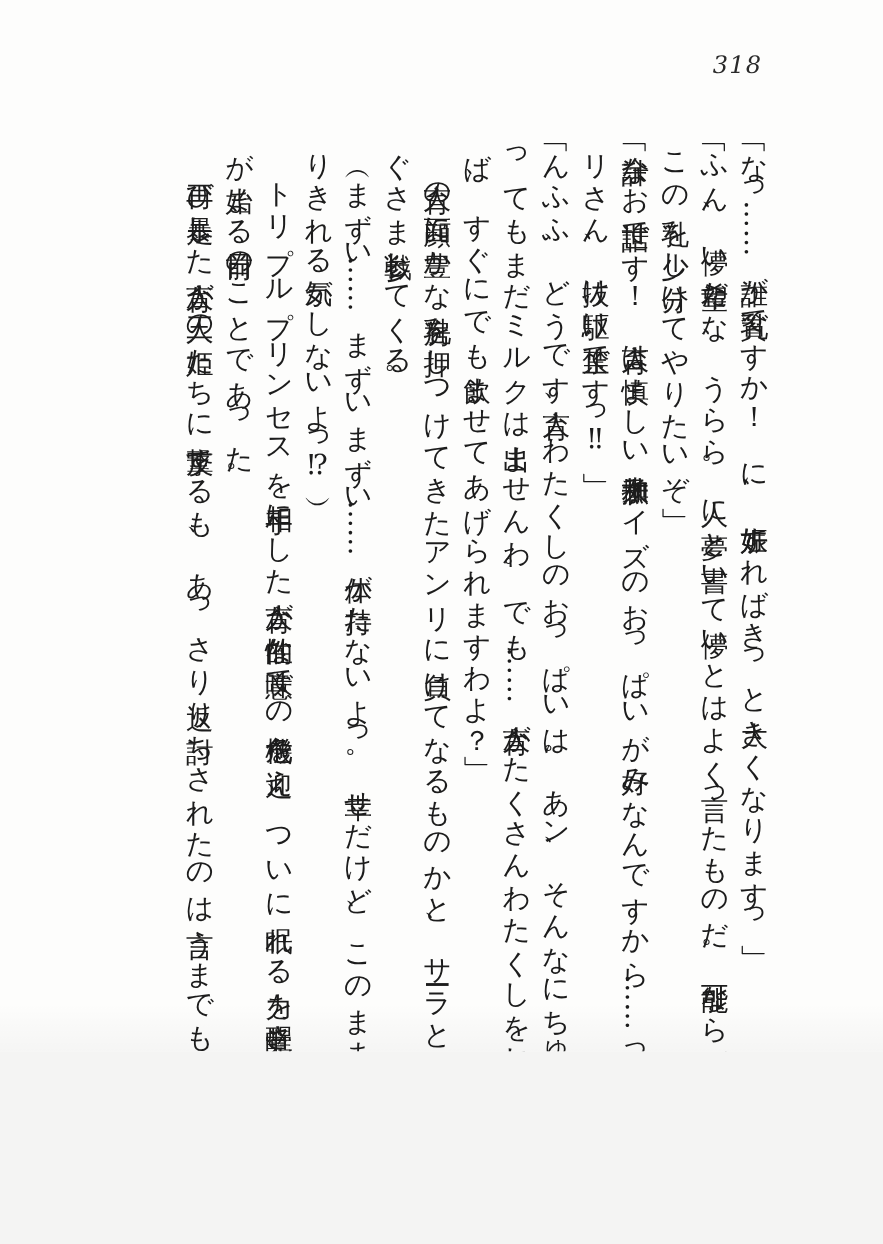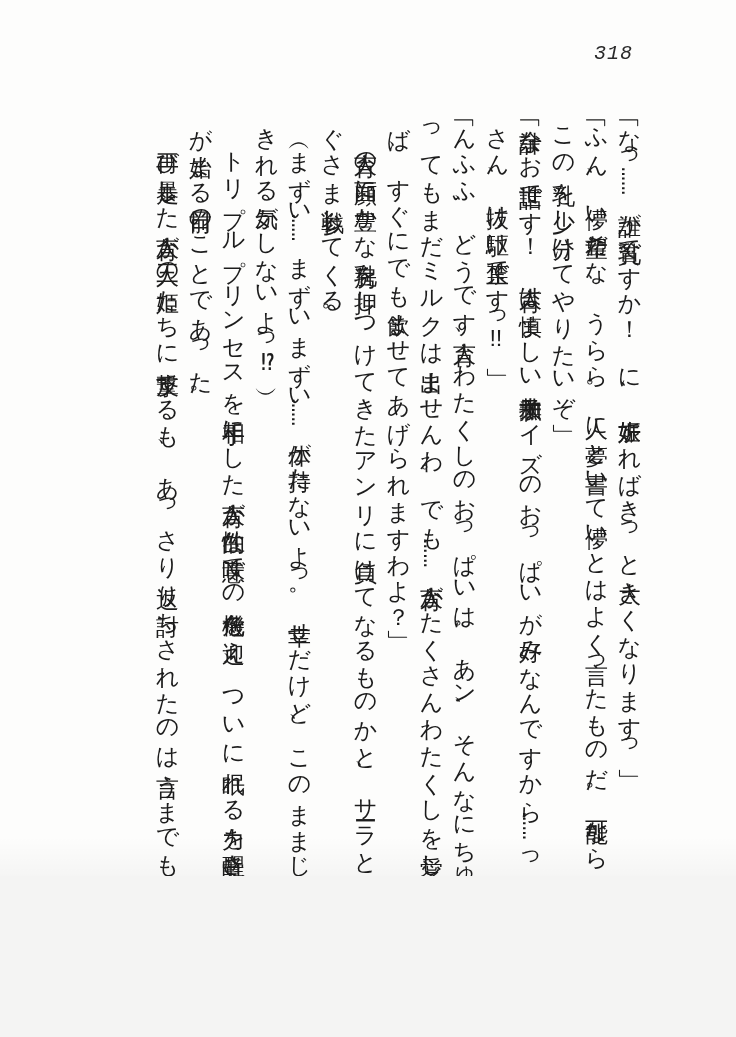--- a/index.html
+++ b/index.html
@@ -9,21 +9,20 @@
     height: 1037px;
     background: #f4f4f3;
     font-family: "DejaVu Serif", "Liberation Serif", serif;
   }
   .book-page {
     position: relative;
     width: 736px;
     height: 876px;
     background: #fdfdfc;
     overflow: hidden;
-    font-family: Liberation Mono, monospace;
   }
   
   .scan-shade {
     position: absolute;
     left: 0;
     bottom: 0;
     width: 100%;
     height: 40px;
     background: linear-gradient(to bottom, rgba(0,0,0,0) 0%, rgba(0,0,0,0.03) 100%);
     pointer-events: none;

